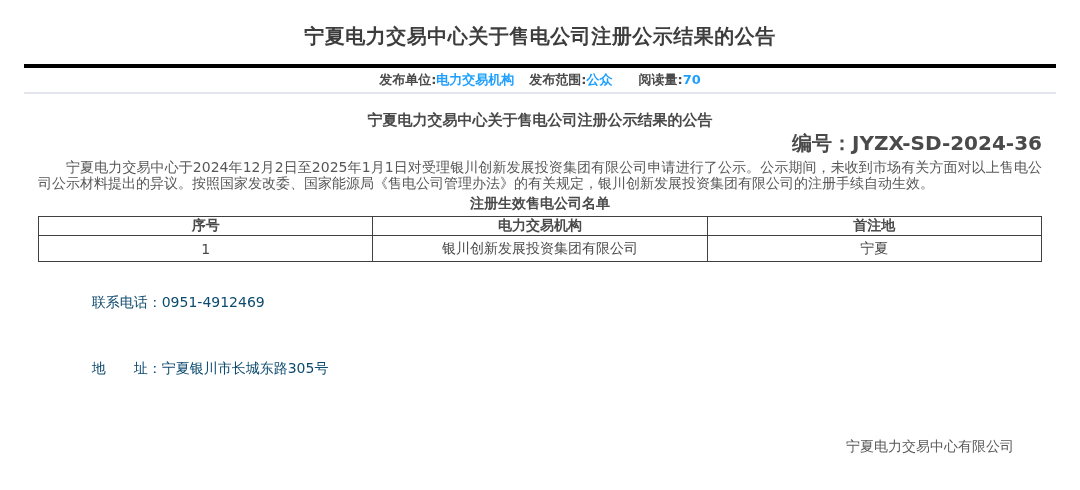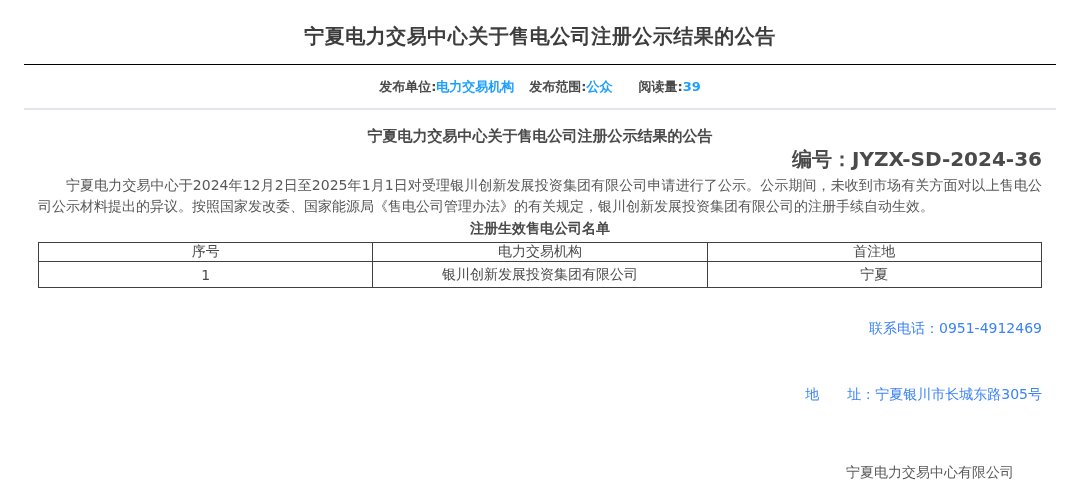--- a/index.html
+++ b/index.html
@@ -2,71 +2,71 @@
 <html><head>
 <meta charset="utf-8">
 <style>
   * { margin:0; padding:0; box-sizing:border-box; }
   html,body { width:1080px; height:490px; background:#ffffff; overflow:hidden;
     font-family:"DejaVu Sans","Liberation Sans",sans-serif; }
 
   .main-title { padding-top:24px; text-align:center; font-size:20px;
     font-weight:bold; color:#3d3d3d; letter-spacing:0.5px; line-height:24px; }
 
-  .meta-bar { margin:16px 24px 0 24px; height:46px;
-    border-top:1px solid #000000; border-bottom:2px solid #e4e6ed;
+  .meta-bar { margin:16px 24px 0 24px; height:30px;
+    border-top:4px solid #000000; border-bottom:2px solid #e4e6ed;
     display:flex; align-items:center; justify-content:center;
     font-size:13px; font-weight:bold; color:#4a4a4a; }
   .meta-item { white-space:nowrap; }
   .meta-item + .meta-item { margin-left:15px; }
   .meta-item.gap { margin-left:26px; }
   .meta-value { color:#1e9fff; }
 
   .content { margin:0 38px; font-size:14px; color:#595959; }
 
   .article-title { margin-top:16px; text-align:center; font-size:15px;
     font-weight:bold; color:#4a4a4a; line-height:20px; }
   .doc-number { margin-top:3px; text-align:right; font-size:20px;
     font-weight:bold; color:#4a4a4a; line-height:20px; }
 
-  .paragraph { margin-top:6px; line-height:21px; text-indent:2em;
+  .paragraph { margin-top:6px; line-height:16px; text-indent:2em;
     text-align:justify; color:#575757; }
 
   .table-caption { margin-top:2px; text-align:center; font-weight:bold;
-    color:#4a4a4a; line-height:20px;font-family:Liberation Serif, serif; }
+    color:#4a4a4a; line-height:20px; }
 
   table.roster { width:100%; border-collapse:collapse; margin-top:3px;
     table-layout:fixed; }
   table.roster th, table.roster td { border:1px solid #404040;
     text-align:center; font-size:14px; color:#4a4a4a; padding:0; }
-  table.roster th { height:14px; font-weight:normal; }
+  table.roster th { height:14px; font-weight:bold; }
   table.roster td { height:26px; font-weight:normal; }
 
   .contact { margin-top:7px; padding-left:27px; line-height:22px;
-    color:#3b82f6;text-align:right; }
+    color:#0c4a6e; }
   .contact-line { white-space:pre; }
 
   .signature { margin-top:35px; margin-right:28px; text-align:right; }
   .signature-inner { display:inline-block; text-align:center;
     font-size:14px; color:#595959; line-height:20px; }
 </style>
 </head>
 <body>
 
 <div class="main-title">宁夏电力交易中心关于售电公司注册公示结果的公告</div>
 
 <div class="meta-bar">
   <span class="meta-item">
     <span>发布单位:</span><span class="meta-value">电力交易机构</span>
   </span>
   <span class="meta-item">
     <span>发布范围:</span><span class="meta-value">公众</span>
   </span>
   <span class="meta-item gap">
-    <span>阅读量:</span><span class="meta-value">39</span>
+    <span>阅读量:</span><span class="meta-value">70</span>
   </span>
 </div>
 
 <div class="content">
 
   <div class="article-title">宁夏电力交易中心关于售电公司注册公示结果的公告</div>
 
   <div class="doc-number">编号：JYZX-SD-2024-36</div>
 
   <div class="paragraph">宁夏电力交易中心于2024年12月2日至2025年1月1日对受理银川创新发展投资集团有限公司申请进行了公示。公示期间，未收到市场有关方面对以上售电公司公示材料提出的异议。按照国家发改委、国家能源局《售电公司管理办法》的有关规定，银川创新发展投资集团有限公司的注册手续自动生效。</div>

